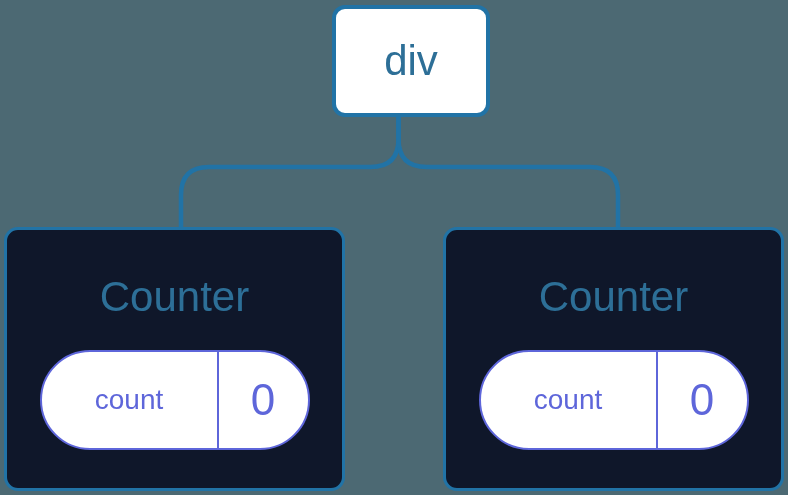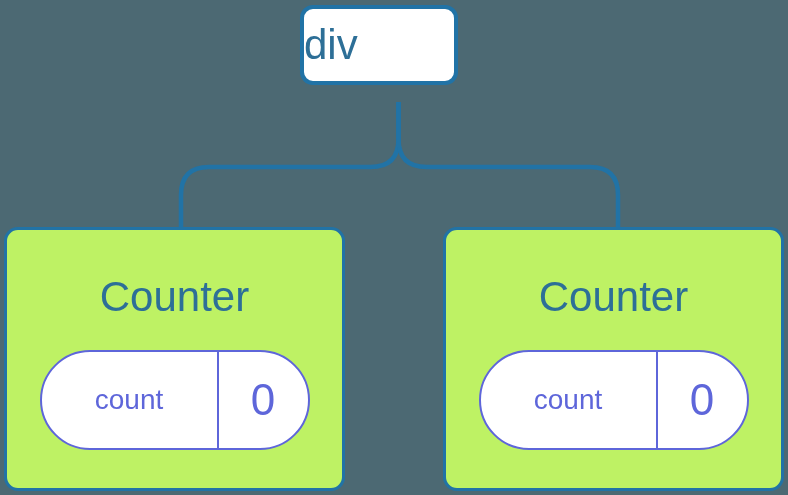--- a/index.html
+++ b/index.html
@@ -27,44 +27,44 @@
     display: block;
   }
   .conn {
     fill: none;
     stroke: #2173A6;
     stroke-width: 4.5;
   }
 
   .node-root {
     position: absolute;
-    left: 300px;
+    left: 332px;
     top: 5px;
     width: 158px;
-    height: 80px;
+    height: 112px;
     background: #FFFFFF;
     border: 4px solid #2173A6;
     border-radius: 13px;
     display: flex;
     align-items: center;
-    justify-content: flex-start;
+    justify-content: center;
   }
   .node-root .node-label {
     font-size: 42px;
     font-weight: 500;
     color: #2D6F97;
     line-height: 1;
   }
 
   .card {
     position: absolute;
     top: 227px;
     width: 341px;
     height: 264px;
-    background: #bef264;
+    background: #0f172a;
     border: 3px solid #2173A6;
     border-radius: 14px;
     display: flex;
     flex-direction: column;
     align-items: center;
     padding-top: 46px;
   }
   .card.left  { left: 4px; }
   .card.right { left: 443px; }
 

